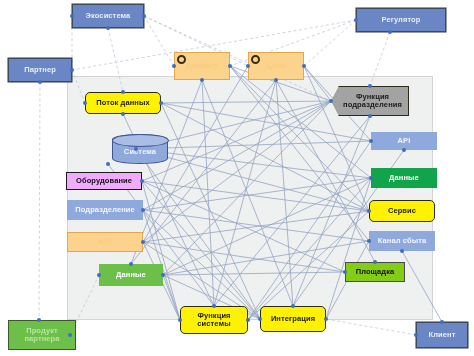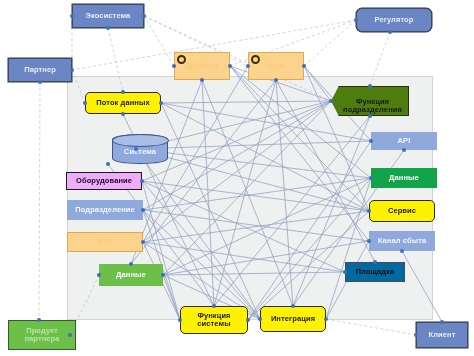--- a/index.html
+++ b/index.html
@@ -90,21 +90,21 @@
     background: #12a44a;
     border: none;
     color: #ffffff;
   }
   .n-white {
     background: #f0abfc;
     border: 1.5px solid #1b1b1b;
     color: #111111;
   }
   .n-gray {
-    background: #0369a1;
+    background: #84cc16;
     border: 1.5px solid #4a4a4a;
     color: #111111;
   }
   
   .n-cylinder {
     background: #8fa9dc;
     border: 1.5px solid #3f5490;
     color: #f0f4fc;
     border-radius: 50% / 18%;
   }
@@ -115,26 +115,25 @@
     top: -1.5px;
     height: 13px;
     border: 1.5px solid #3f5490;
     border-radius: 50%;
     background: #a9bde6;
     box-sizing: border-box;
   }
   .n-cylinder .lbl { position: relative; z-index: 2; padding-top: 5px; }
   
   .n-tag {
-    background: #4d7c0f;
+    background: #a3a3a3;
     border: 1.5px solid #2b2b16;
     color: #1b1b1b;
     clip-path: polygon(10% 0%, 100% 0%, 100% 100%, 10% 100%, 0% 50%);
     padding-left: 7px;
-    align-items: flex-end;
   }
   .badge-circle {
     position: absolute;
     left: 2px; top: 2px;
     width: 9px; height: 9px;
     border-radius: 50%;
     border: 2.2px solid #3a2d08;
     background: #fbd38c;
     box-sizing: border-box;
     z-index: 3;
@@ -220,21 +219,21 @@
       <line x1="143" y1="242" x2="345" y2="272" stroke="#8fa0c0" stroke-width="0.75"></line>
       <line x1="230" y1="66" x2="331" y2="101" stroke="#8fa0c0" stroke-width="0.75"></line>
       <line x1="304" y1="66" x2="331" y2="101" stroke="#8fa0c0" stroke-width="0.75"></line>
       <line x1="230" y1="66" x2="369" y2="241" stroke="#8fa0c0" stroke-width="0.75"></line>
       <line x1="304" y1="66" x2="369" y2="211" stroke="#8fa0c0" stroke-width="0.75"></line>
     </svg>
   <div id="nodes">
       <div class="node n-blue-dark" style="left: 72px; top: 4px; width: 72px; height: 24px;">
         <span class="lbl">Экосистема</span>
       </div>
-      <div class="node n-blue-dark" style="left: 356px; top: 8px; width: 76px; height: 24px; border-radius: 6px;">
+      <div class="node n-blue-dark" style="left: 356px; top: 8px; width: 90px; height: 24px;">
         <span class="lbl">Регулятор</span>
       </div>
       <div class="node n-blue-dark" style="left: 8px; top: 58px; width: 64px; height: 24px;">
         <span class="lbl">Партнер</span>
       </div>
       <div class="node n-orange" style="left: 174px; top: 52px; width: 56px; height: 28px;">
         <span class="badge-circle"></span>
         <span class="lbl">Драйвер</span>
       </div>
       <div class="node n-orange" style="left: 248px; top: 52px; width: 56px; height: 28px;">

